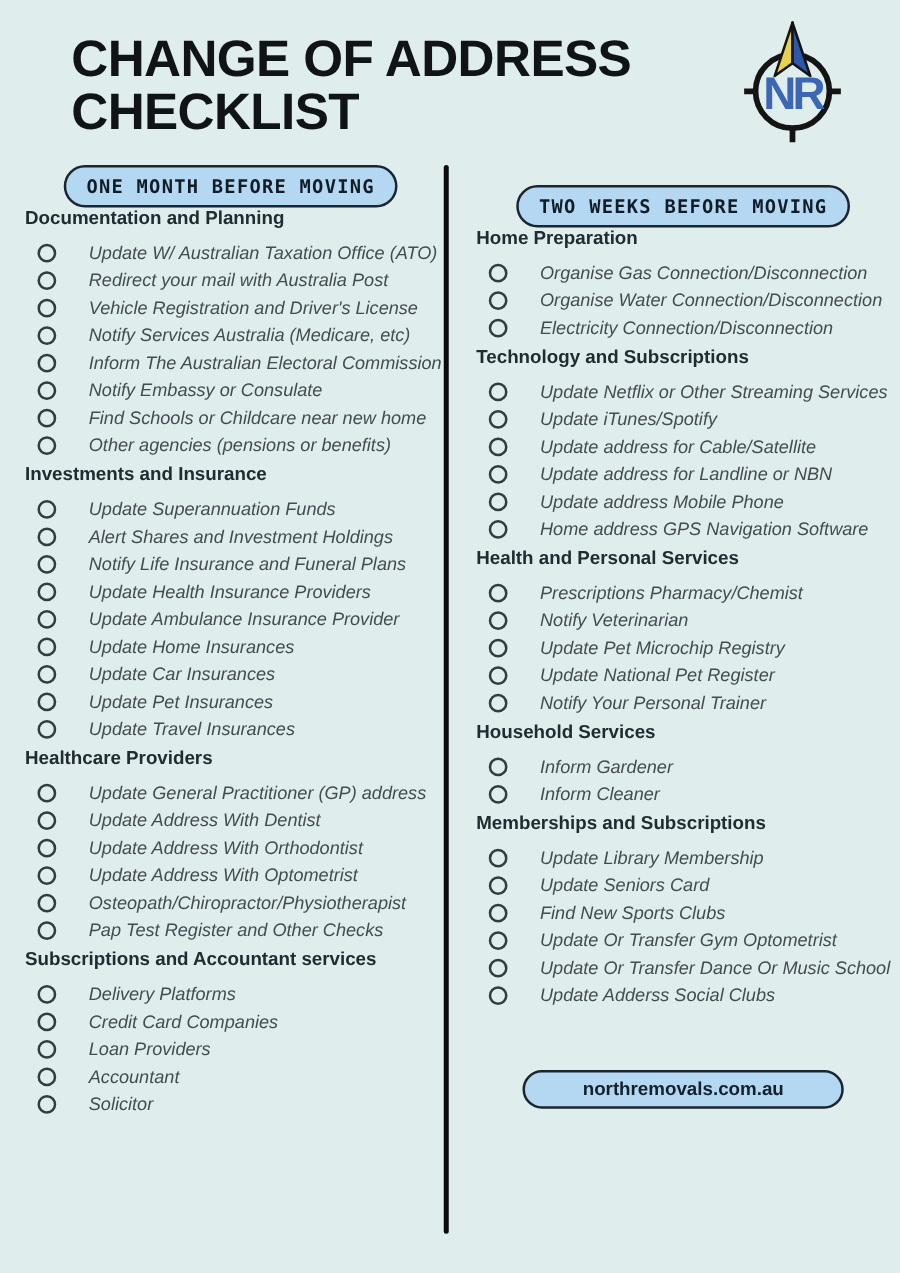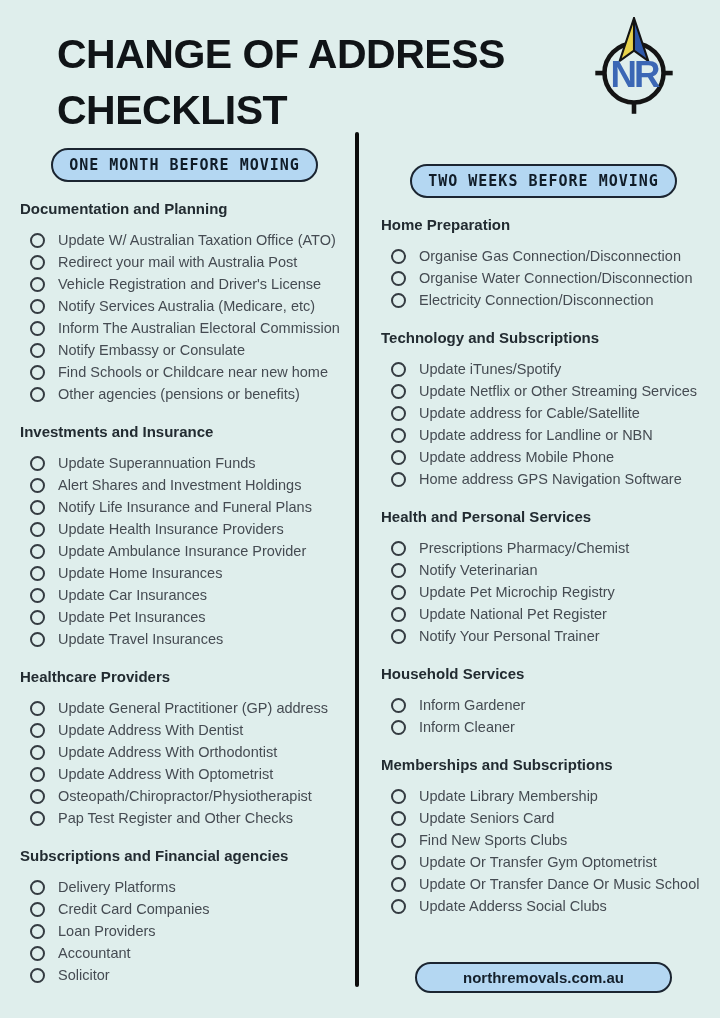--- a/index.html
+++ b/index.html
@@ -21,21 +21,21 @@
     width:720px;height:1018px;
     background:var(--background);
     font-family:"Liberation Sans", sans-serif;
     position:relative;
     overflow:hidden;
   }
   .page-title{
     position:absolute;
     left:57px;top:26px;
     width:480px;
-    font-size:41px;line-height:56px;
+    font-size:41px;line-height:42px;
     font-weight:700;
     letter-spacing:-0.5px;
     color:var(--title-text);
   }
   .logo{
     position:absolute;
     top:14px;right:32px;
     width:108px;height:112px;
   }
   .columns{
@@ -59,35 +59,34 @@
     align-self:center;
     padding:6px 16px;
     border:2px solid var(--pill-border);
     border-radius:18px;
     background:var(--pill-fill);
     font-family:"DejaVu Sans Mono", monospace;
     font-size:15px;font-weight:600;
     letter-spacing:1px;
     color:#101c28;
     white-space:nowrap;
-    margin-top:16px;
   }
   .section-heading{
-    margin-top:18px;
     margin-bottom:9px;
     height:20px;
     font-size:15px;font-weight:700;
     color:var(--heading-text);
   }
   .section:first-of-type .section-heading{margin-top:26px;}
   .item{
-    display:flex;align-items:center;
+    display:flex;align-items:flex-start;
     height:22px;
     padding-left:10px;
-    gap:13px;
+    gap:26px;
+    font-style:italic;
   }
   .checkbox{
     width:15px;height:15px;
     flex:0 0 auto;
     border:2px solid var(--checkbox-border);
     border-radius:50%;
     background:transparent;
     cursor:pointer;
   }
   .item-label{
@@ -224,21 +223,21 @@
         <div class="item">
           <span class="checkbox"></span>
           <span class="item-label">Osteopath/Chiropractor/Physiotherapist</span>
         </div>
         <div class="item">
           <span class="checkbox"></span>
           <span class="item-label">Pap Test Register and Other Checks</span>
         </div>
       </div>
       <div class="section">
-        <div class="section-heading">Subscriptions and Financial agencies</div>
+        <div class="section-heading">Subscriptions and Accountant services</div>
         <div class="item">
           <span class="checkbox"></span>
           <span class="item-label">Delivery Platforms</span>
         </div>
         <div class="item">
           <span class="checkbox"></span>
           <span class="item-label">Credit Card Companies</span>
         </div>
         <div class="item">
           <span class="checkbox"></span>
@@ -269,25 +268,25 @@
         </div>
         <div class="item">
           <span class="checkbox"></span>
           <span class="item-label">Electricity Connection/Disconnection</span>
         </div>
       </div>
       <div class="section">
         <div class="section-heading">Technology and Subscriptions</div>
         <div class="item">
           <span class="checkbox"></span>
+          <span class="item-label">Update Netflix or Other Streaming Services</span>
+        </div>
+        <div class="item">
+          <span class="checkbox"></span>
           <span class="item-label">Update iTunes/Spotify</span>
-        </div>
-        <div class="item">
-          <span class="checkbox"></span>
-          <span class="item-label">Update Netflix or Other Streaming Services</span>
         </div>
         <div class="item">
           <span class="checkbox"></span>
           <span class="item-label">Update address for Cable/Satellite</span>
         </div>
         <div class="item">
           <span class="checkbox"></span>
           <span class="item-label">Update address for Landline or NBN</span>
         </div>
         <div class="item">

